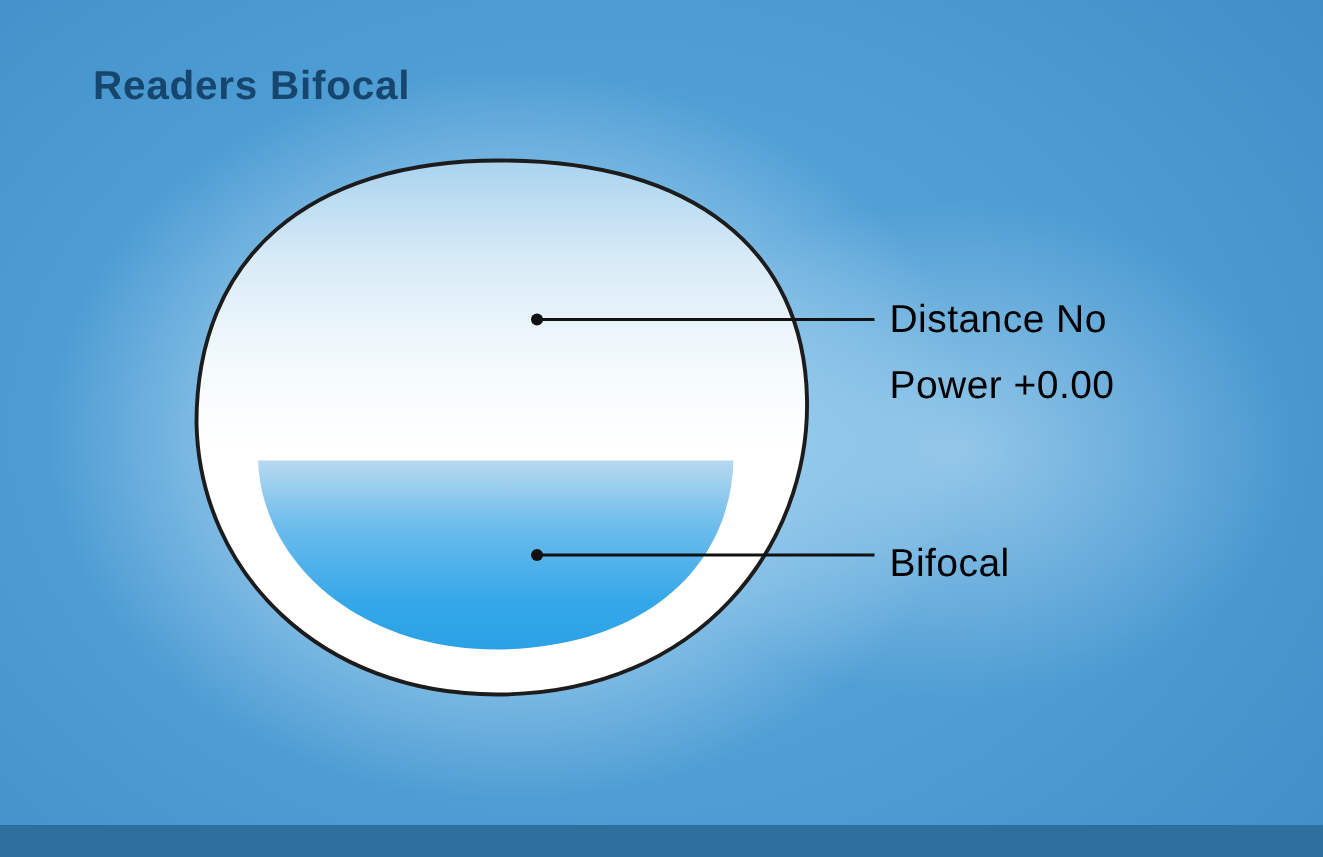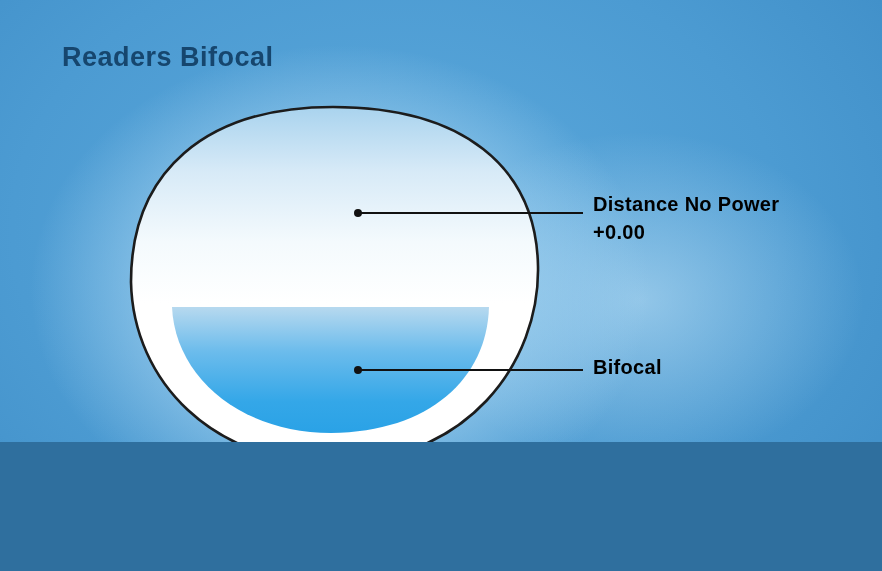--- a/index.html
+++ b/index.html
@@ -4,21 +4,21 @@
 <style>
   html, body {
     margin: 0;
     padding: 0;
     background: #2f6f9e;
     font-family: "Liberation Sans", "DejaVu Sans", sans-serif;
   }
   .stage {
     position: relative;
     width: 882px;
-    height: 442px;
+    height: 550px;
     overflow: hidden;
     background:
       radial-gradient(ellipse 430px 340px at 340px 290px, rgba(235,246,253,0.95) 0%, rgba(170,214,242,0.55) 45%, rgba(110,175,222,0.0) 72%),
       radial-gradient(ellipse 320px 240px at 640px 300px, rgba(200,230,248,0.55) 0%, rgba(110,175,222,0.0) 70%),
       radial-gradient(ellipse 700px 520px at 45% 52%, #5ca9dc 0%, #4c9bd2 55%, #4190c9 85%, #3c89c2 100%);
   }
   .title {
     position: absolute;
     left: 62px;
     top: 42px;
@@ -32,23 +32,23 @@
     position: absolute;
     left: 0;
     top: 0;
     width: 882px;
     height: 571px;
     display: block;
   }
   .label {
     position: absolute;
     color: #000000;
-    font-size: 20px;
-    font-weight: 700;
-    line-height: 28px;
+    font-size: 26px;
+    font-weight: 400;
+    line-height: 44px;
     letter-spacing: 0.3px;
   }
   .label.distance {
     left: 593px;
     top: 190px;
     width: 195px;
   }
   .label.reading {
     left: 593px;
     top: 353px;

